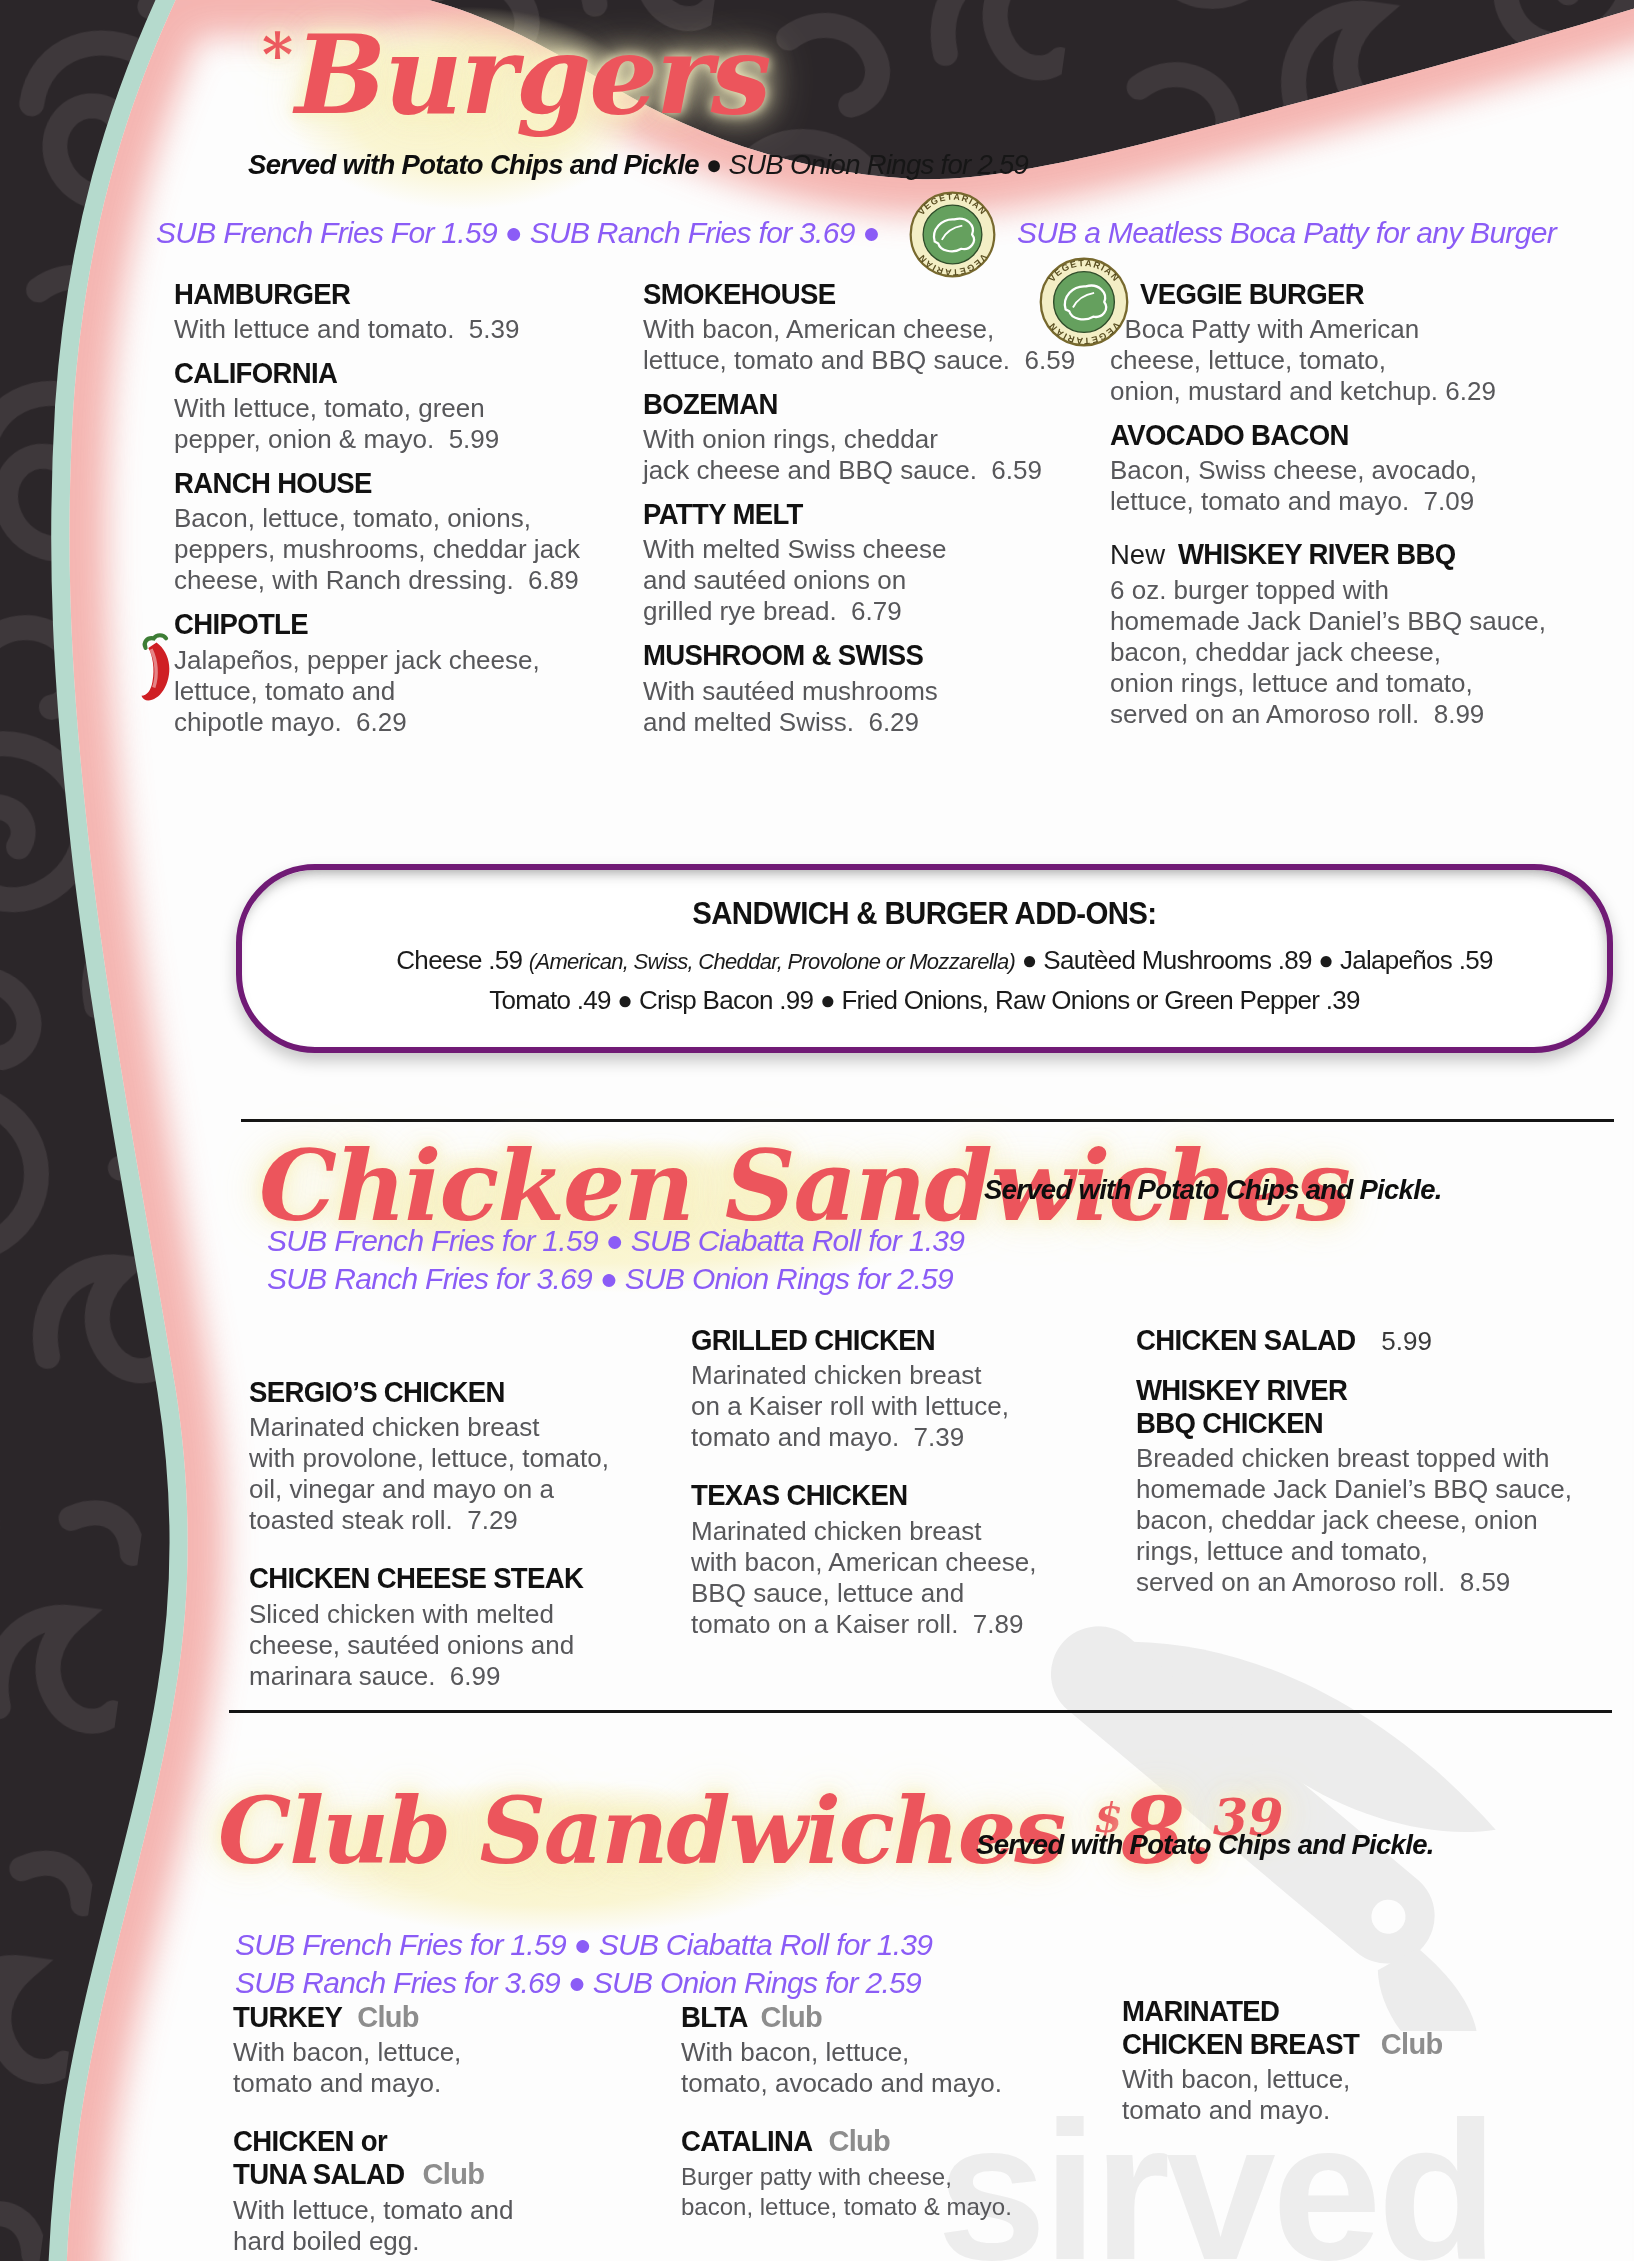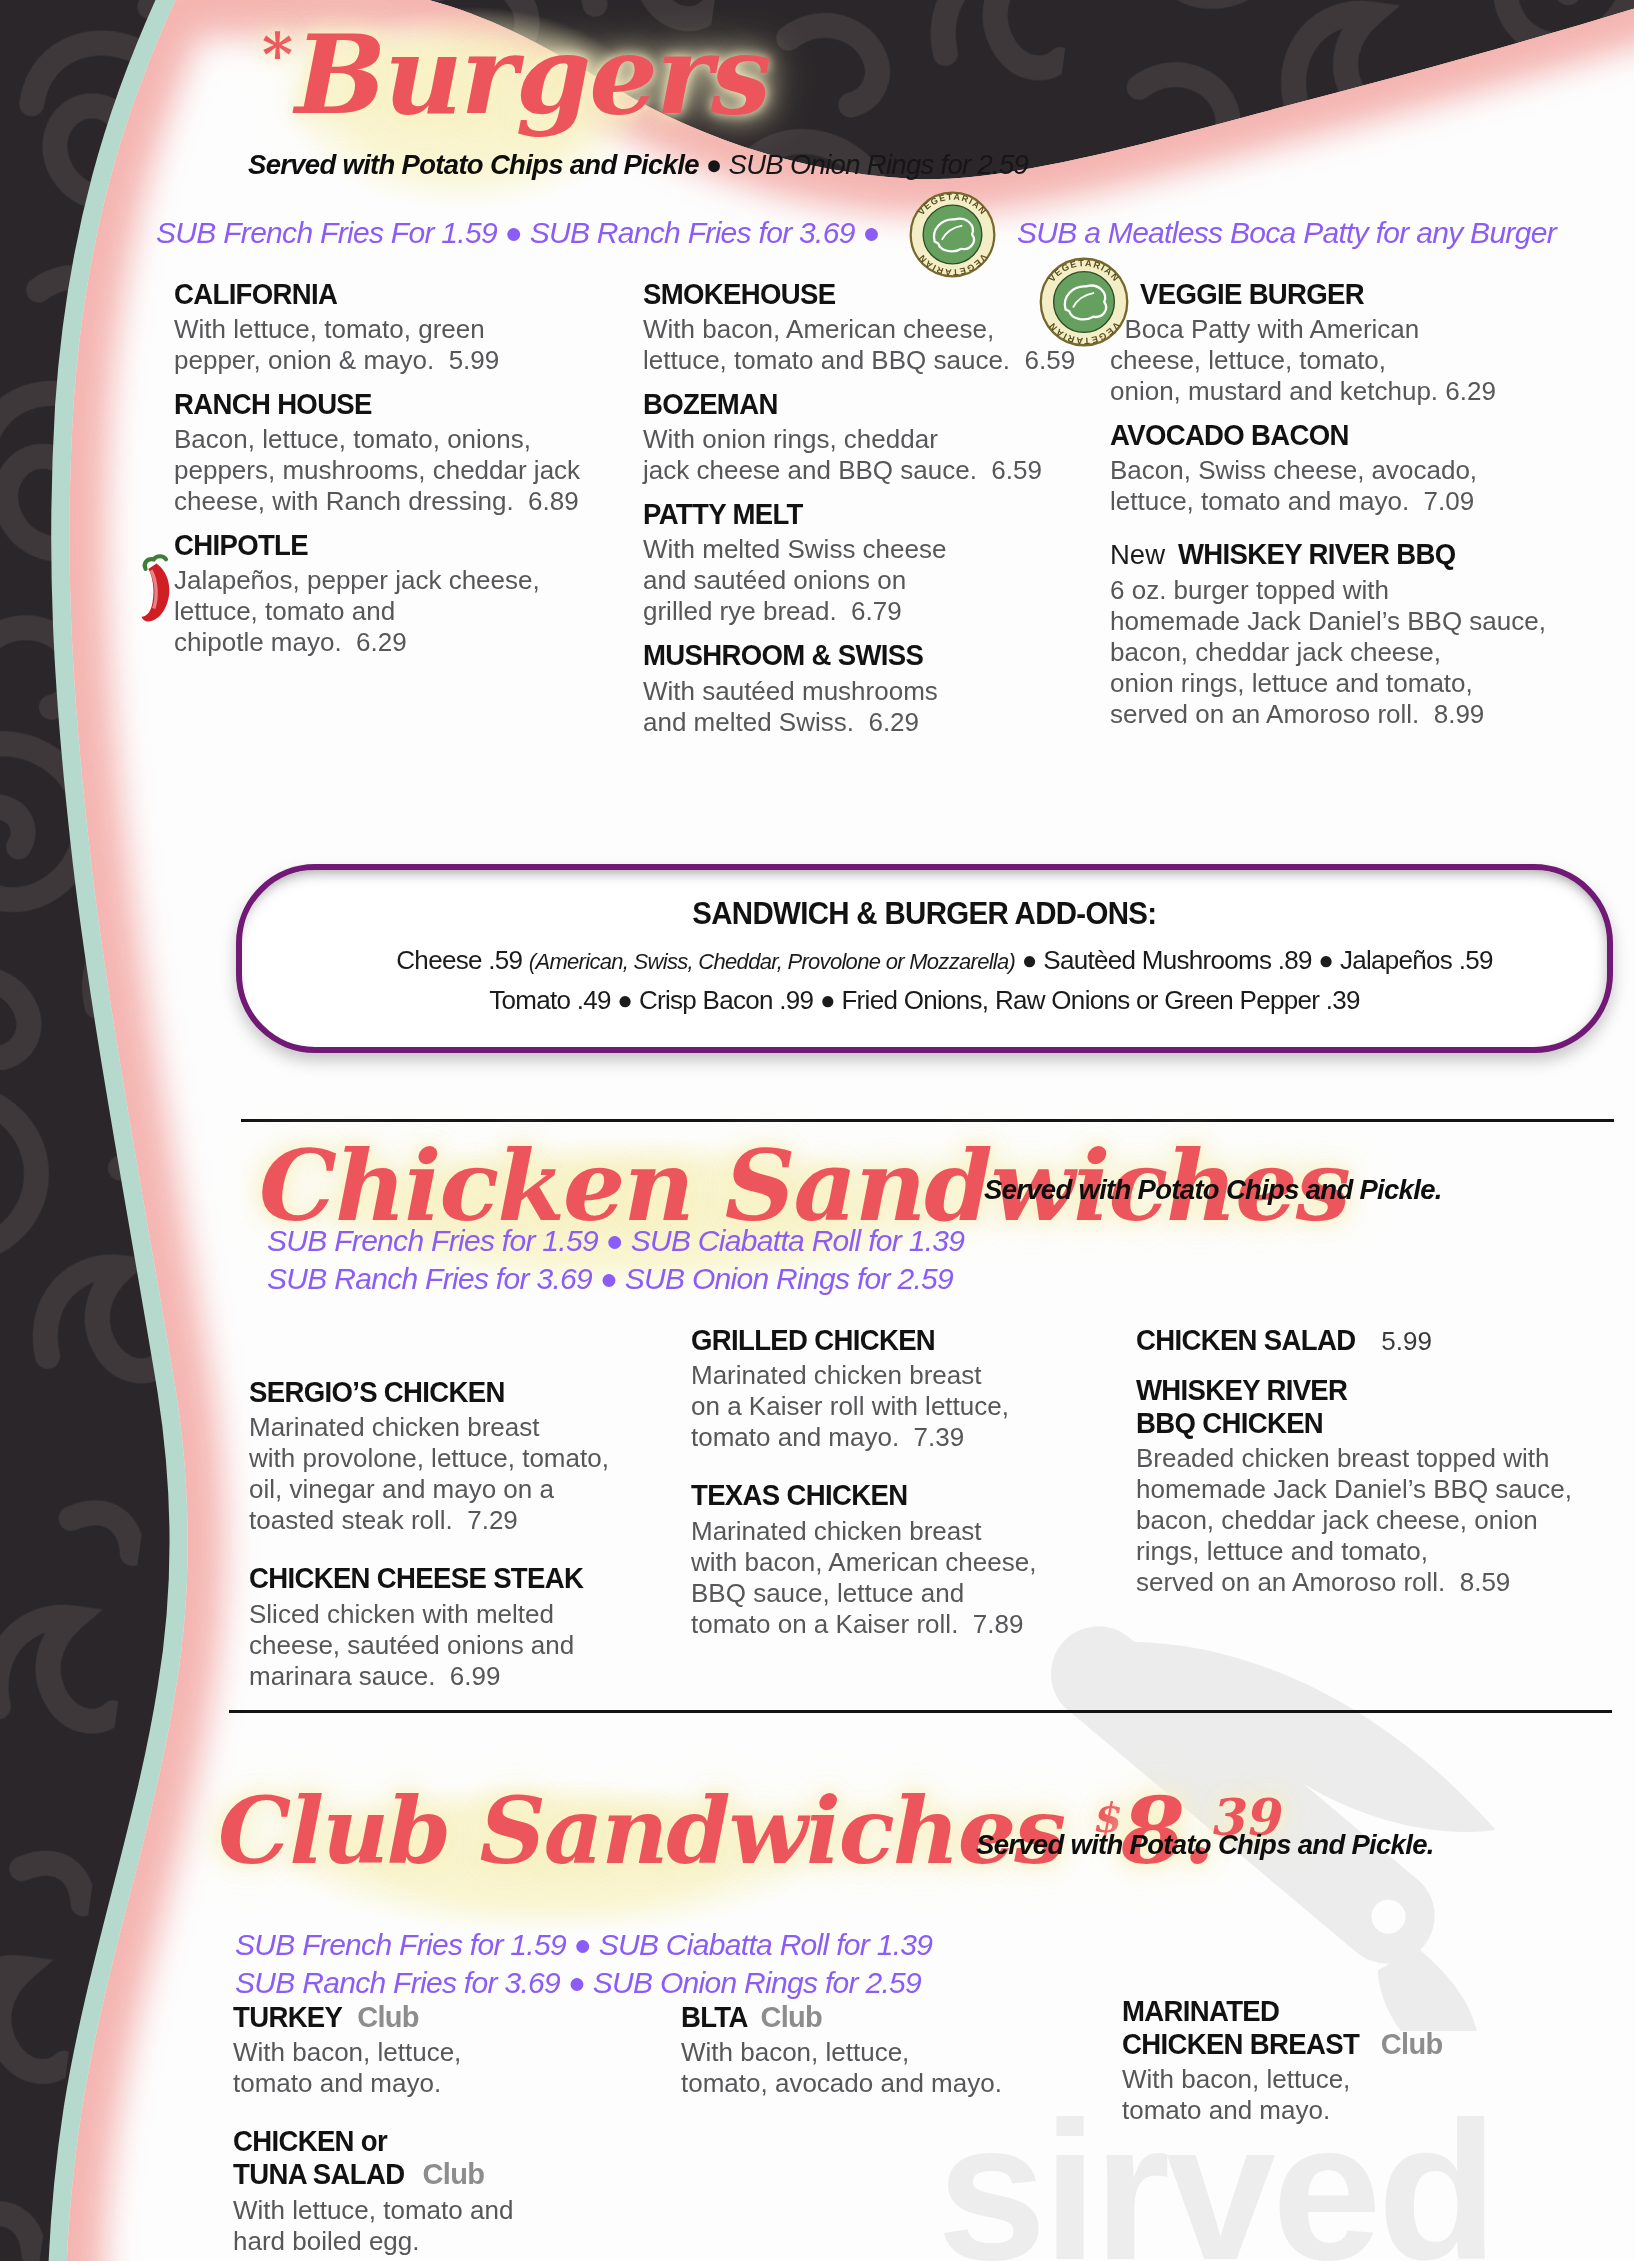--- a/index.html
+++ b/index.html
@@ -117,20 +117,24 @@
       </text>
       <text font-size="10" letter-spacing="1.5" fill="#5a4f22" font-family="Liberation Sans,sans-serif" font-weight="bold">
         <textPath href="#vb1b" startOffset="50%" text-anchor="middle">VEGETARIAN</textPath>
       </text>
     </svg>
   </div>
   <div class="subline" style="left:1017px;top:216px;">SUB a Meatless Boca Patty for any Burger</div>
 
   <div class="col" style="left:174px;top:278px;width:426px;">
     <div class="item">
+      <span class="iname">HAMBURGER</span>
+      <span class="idesc">With lettuce and tomato.  5.39</span>
+    </div>
+    <div class="item">
       <span class="iname">CALIFORNIA</span>
       <span class="idesc">With lettuce, tomato, green
 pepper, onion &amp; mayo.  5.99</span>
     </div>
     <div class="item">
       <span class="iname">RANCH HOUSE</span>
       <span class="idesc">Bacon, lettuce, tomato, onions,
 peppers, mushrooms, cheddar jack
 cheese, with Ranch dressing.  6.89</span>
     </div>
@@ -295,20 +299,25 @@
 hard boiled egg.</span>
     </div>
   </div>
 
   <div class="col gapwide" style="left:681px;top:2001px;width:432px;">
     <div class="item">
       <span class="iname">BLTA</span><span class="suffix">Club</span>
       <span class="idesc">With bacon, lettuce,
 tomato, avocado and mayo.</span>
     </div>
+    <div class="item" style="margin-top:14.4px;">
+      <span class="iname">CATALINA</span><span class="suffix">Club</span>
+      <span class="idesc" style="font-size:24px;line-height:30px;">Burger patty with cheese,
+bacon, lettuce, tomato &amp; mayo.</span>
+    </div>
   </div>
 
   <div class="col" style="left:1122px;top:1995px;width:511px;">
     <div class="item">
       <span class="iname">MARINATED
 CHICKEN BREAST</span><span class="suffix">Club</span>
       <span class="idesc">With bacon, lettuce,
 tomato and mayo.</span>
     </div>
   </div>

